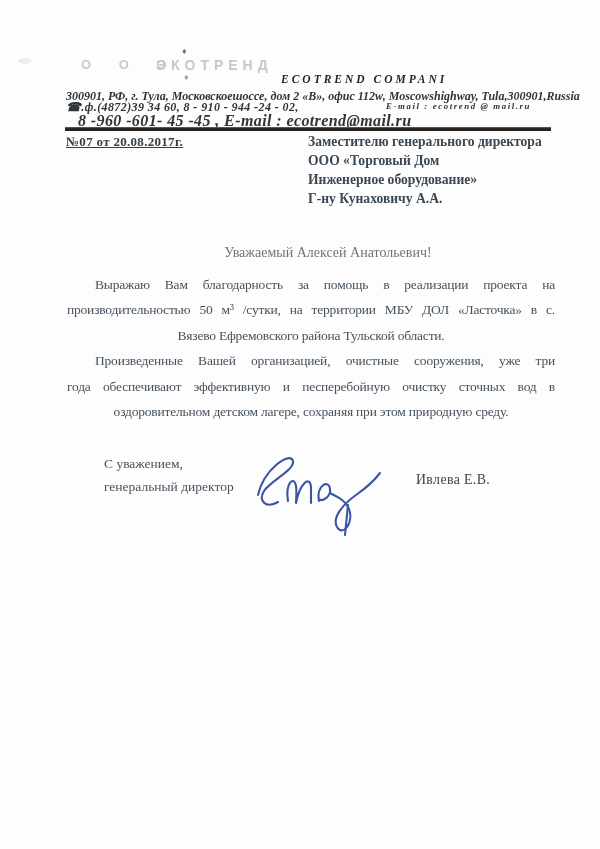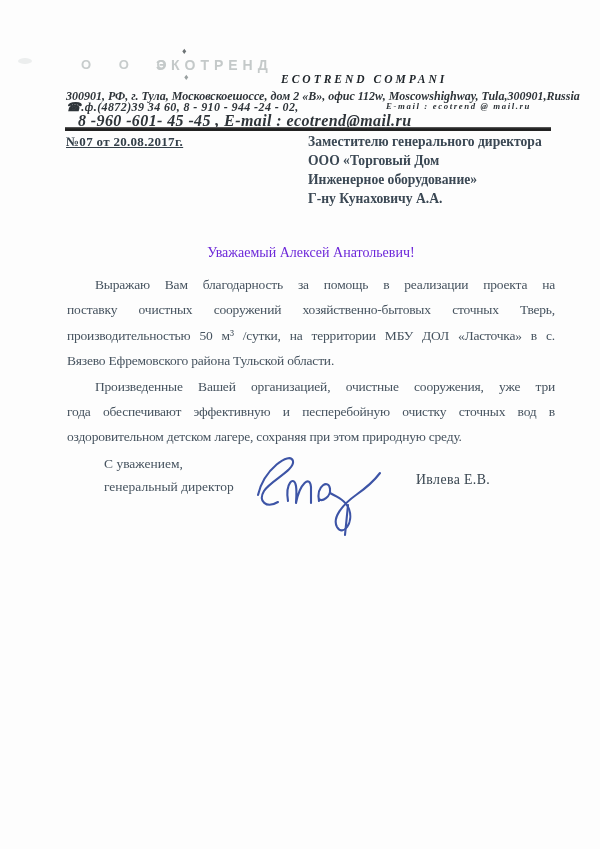--- a/index.html
+++ b/index.html
@@ -71,31 +71,31 @@
     text-decoration:underline;letter-spacing:.3px;white-space:nowrap;
   }
   
   .recipient{
     position:absolute;left:308px;top:132px;
     font-weight:bold;font-size:13.6px;color:#3b4854;
     line-height:19px;white-space:nowrap;
   }
   
   .salutation{
-    position:absolute;left:67px;top:245px;width:488px;
-    text-align:center;font-size:14px;color:#6d28d9;
+    position:absolute;left:84px;top:245px;width:488px;
+    text-align:center;font-size:14px;color:#737373;
   }
   
   .body-text{
     position:absolute;left:67px;top:272px;width:488px;
     font-size:13.5px;line-height:25.4px;color:#46535f;
     letter-spacing:-.2px;
   }
   .jline{text-align:justify;text-align-last:justify;}
-  .lline{text-align:left;font-family:Liberation Serif, serif;}
+  .lline{text-align:center;font-family:Liberation Serif, serif;}
   .indent{padding-left:28px;}
   .body-text .jline.indent{box-sizing:border-box;}
   
   .closing{
     position:absolute;left:104px;top:452px;
     font-size:13.5px;color:#46535f;line-height:23px;
   }
   .sig-svg{
     position:absolute;left:244px;top:443px;
   }
@@ -135,21 +135,20 @@
     <div>Заместителю генерального директора</div>
     <div>ООО «Торговый Дом</div>
     <div>Инженерное оборудование»</div>
     <div>Г-ну Кунаховичу А.А.</div>
   </div>
 
   <div class="salutation">Уважаемый Алексей Анатольевич!</div>
 
   <div class="body-text">
     <div class="jline indent">Выражаю Вам благодарность за помощь в реализации проекта на</div>
-    <div class="jline">поставку очистных сооружений хозяйственно-бытовых сточных Тверь,</div>
     <div class="jline">производительностью 50 м³ /сутки, на территории МБУ ДОЛ «Ласточка» в с.</div>
     <div class="lline">Вязево Ефремовского района Тульской области.</div>
     <div class="jline indent">Произведенные Вашей организацией, очистные сооружения, уже три</div>
     <div class="jline">года обеспечивают эффективную и песперебойную очистку сточных вод в</div>
     <div class="lline">оздоровительном детском лагере, сохраняя при этом природную среду.</div>
   </div>
 
   <div class="closing">
     <div>С уважением,</div>
     <div>генеральный директор</div>

